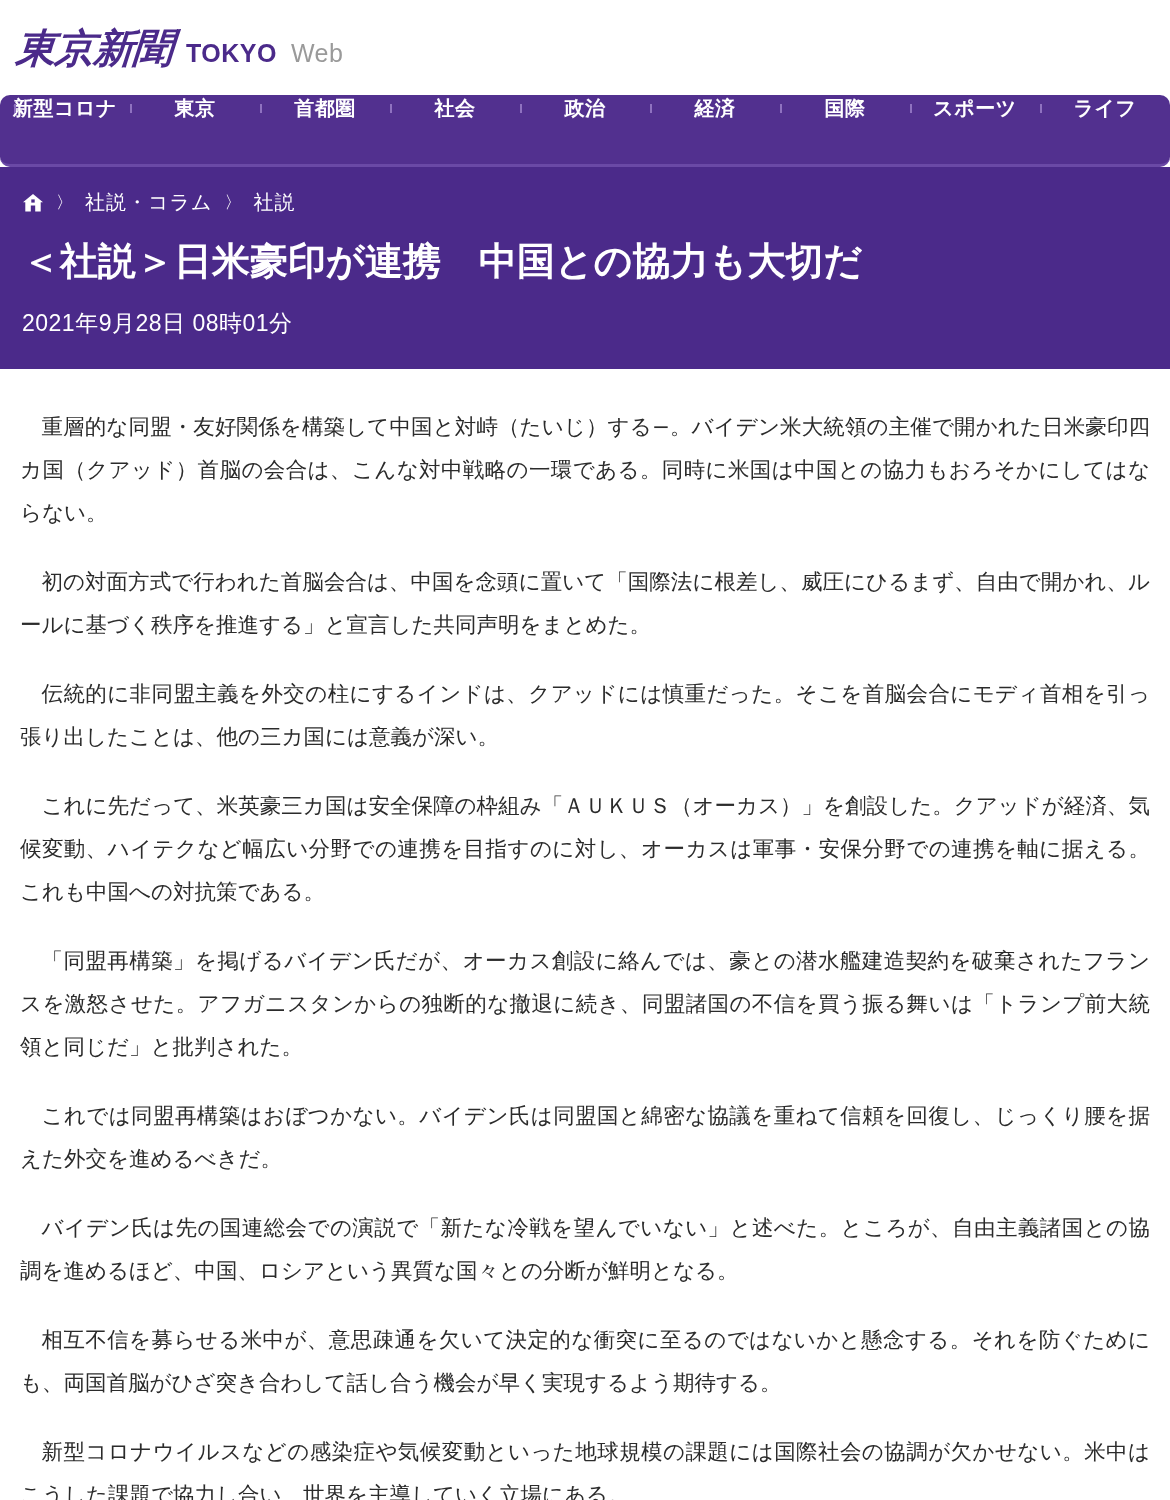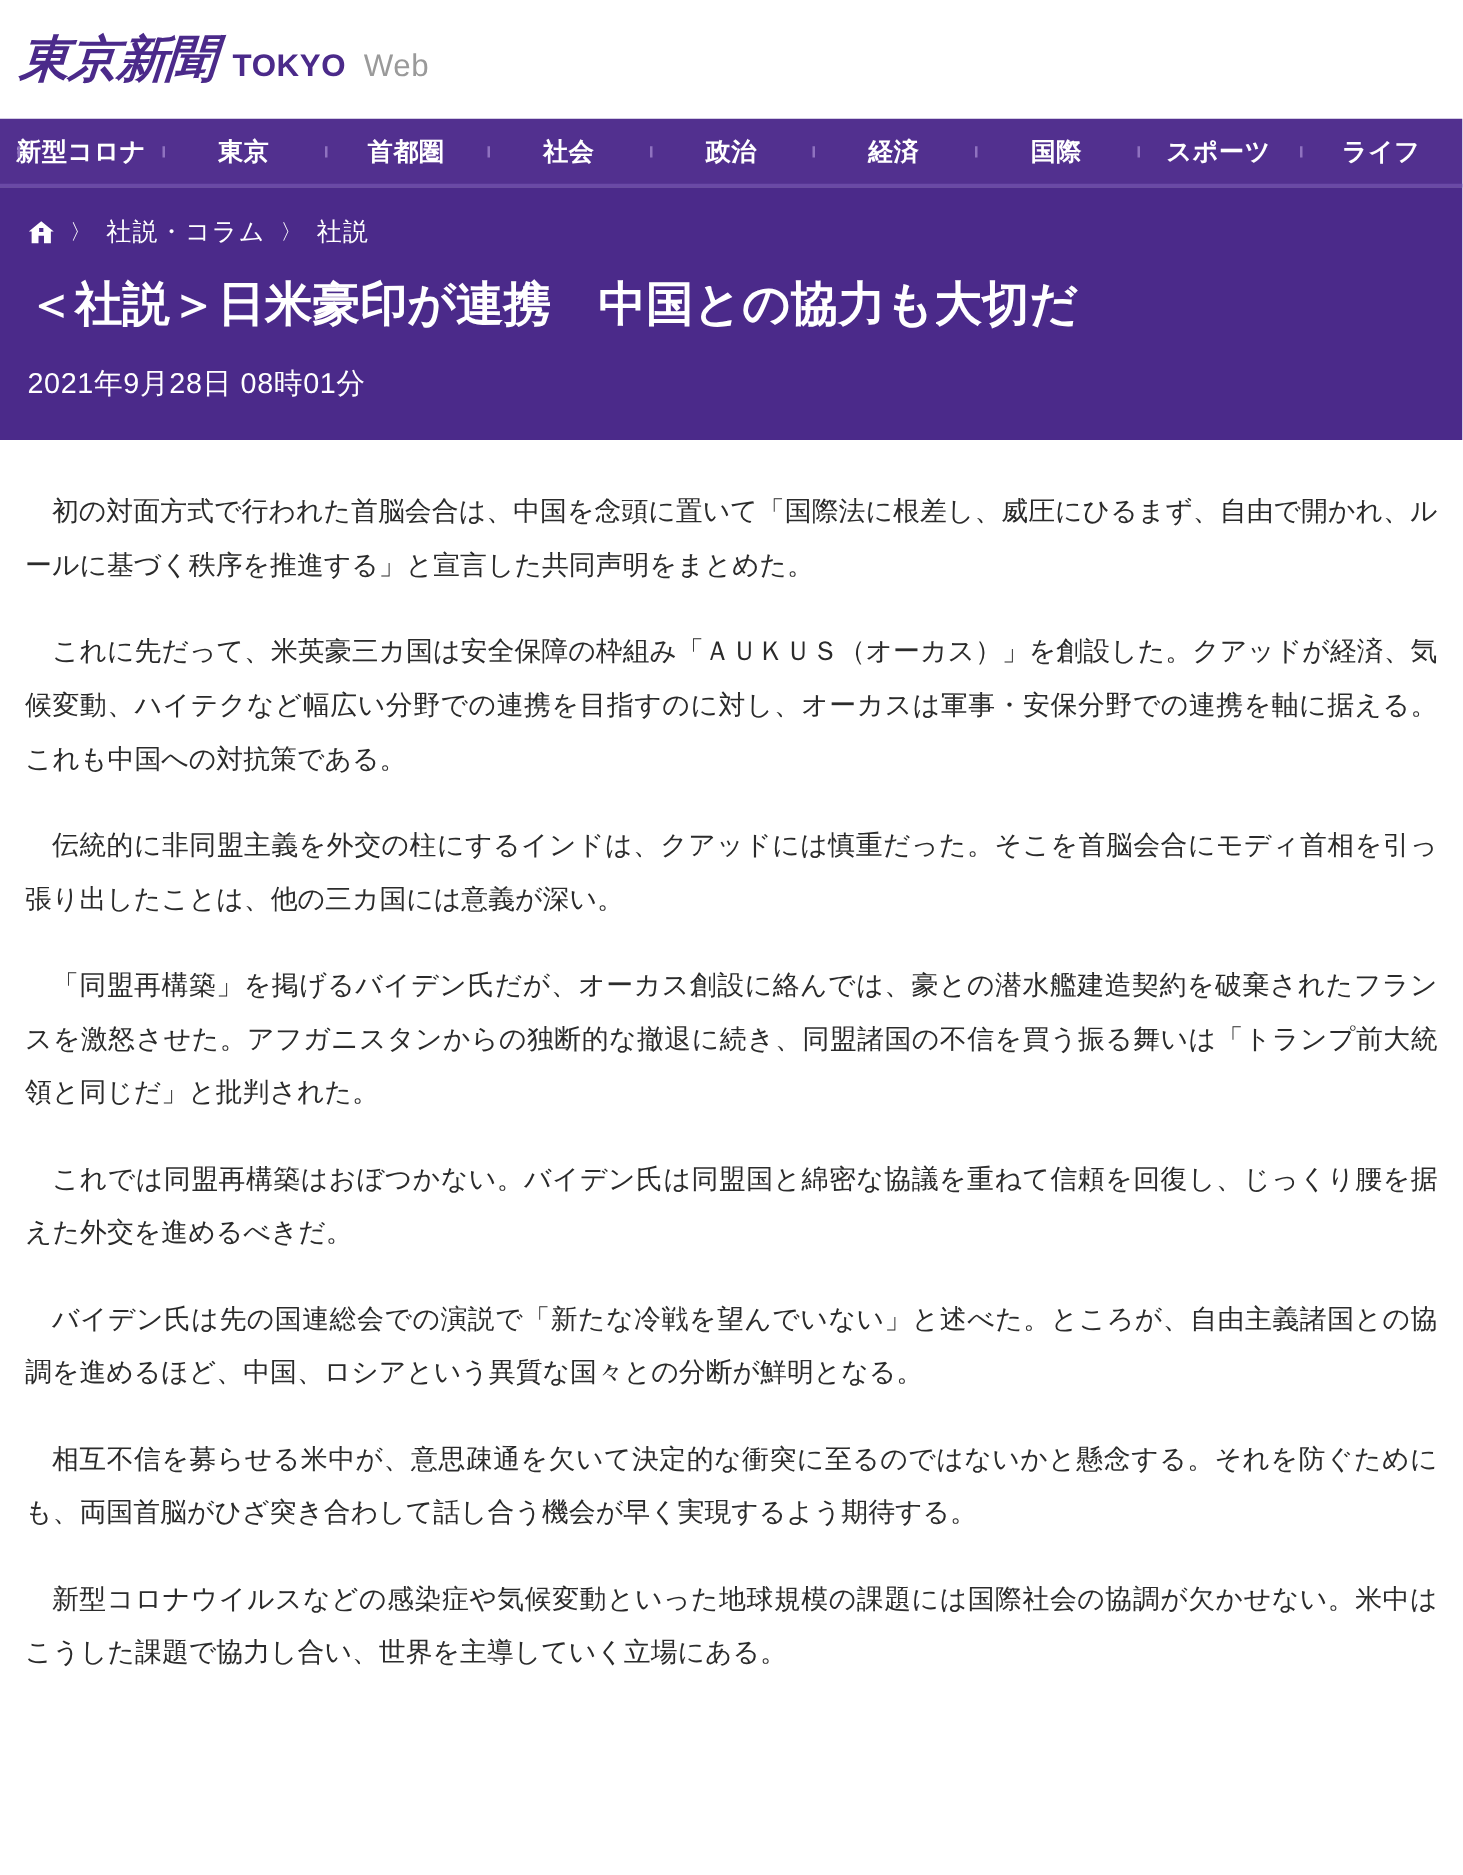--- a/index.html
+++ b/index.html
@@ -49,25 +49,26 @@
     font-size: 25px;
     font-weight: 400;
     color: #9a9a9a;
     letter-spacing: 0.5px;
     line-height: 1;
   }
 
   
   .nav-bar {
     background: #52308f;
-    height: 55px;
-    display: flex;
-    align-items: center;
+    height: 72px;
+    display: flex;
+    align-items: flex-start;
     border-bottom: 3px solid #6a49a6;
     box-sizing: border-box;
+    border-radius: 10px;
   }
   .nav-item {
     flex: 1 1 0;
     display: flex;
     align-items: center;
     justify-content: center;
     position: relative;
     color: #ffffff;
     font-size: 20px;
     font-weight: 700;
@@ -213,21 +214,22 @@
     <span class="crumb-sep">〉</span>
     <span class="crumb-link">社説</span>
   </div>
 
   <h1 class="article-title">＜社説＞日米豪印が連携　中国との協力も大切だ</h1>
 
   <div class="article-date">2021年9月28日 08時01分</div>
 </section>
 
 <article class="article-body">
+  <p>重層的な同盟・友好関係を構築して中国と対峙（たいじ）する−。バイデン米大統領の主催で開かれた日米豪印四カ国（クアッド）首脳の会合は、こんな対中戦略の一環である。同時に米国は中国との協力もおろそかにしてはならない。</p>
   <p>初の対面方式で行われた首脳会合は、中国を念頭に置いて「国際法に根差し、威圧にひるまず、自由で開かれ、ルールに基づく秩序を推進する」と宣言した共同声明をまとめた。</p>
+  <p>伝統的に非同盟主義を外交の柱にするインドは、クアッドには慎重だった。そこを首脳会合にモディ首相を引っ張り出したことは、他の三カ国には意義が深い。</p>
   <p>これに先だって、米英豪三カ国は安全保障の枠組み「ＡＵＫＵＳ（オーカス）」を創設した。クアッドが経済、気候変動、ハイテクなど幅広い分野での連携を目指すのに対し、オーカスは軍事・安保分野での連携を軸に据える。これも中国への対抗策である。</p>
-  <p>伝統的に非同盟主義を外交の柱にするインドは、クアッドには慎重だった。そこを首脳会合にモディ首相を引っ張り出したことは、他の三カ国には意義が深い。</p>
   <p>「同盟再構築」を掲げるバイデン氏だが、オーカス創設に絡んでは、豪との潜水艦建造契約を破棄されたフランスを激怒させた。アフガニスタンからの独断的な撤退に続き、同盟諸国の不信を買う振る舞いは「トランプ前大統領と同じだ」と批判された。</p>
   <p>これでは同盟再構築はおぼつかない。バイデン氏は同盟国と綿密な協議を重ねて信頼を回復し、じっくり腰を据えた外交を進めるべきだ。</p>
   <p>バイデン氏は先の国連総会での演説で「新たな冷戦を望んでいない」と述べた。ところが、自由主義諸国との協調を進めるほど、中国、ロシアという異質な国々との分断が鮮明となる。</p>
   <p>相互不信を募らせる米中が、意思疎通を欠いて決定的な衝突に至るのではないかと懸念する。それを防ぐためにも、両国首脳がひざ突き合わして話し合う機会が早く実現するよう期待する。</p>
   <p>新型コロナウイルスなどの感染症や気候変動といった地球規模の課題には国際社会の協調が欠かせない。米中はこうした課題で協力し合い、世界を主導していく立場にある。</p>
 </article>
 
 </body></html>

